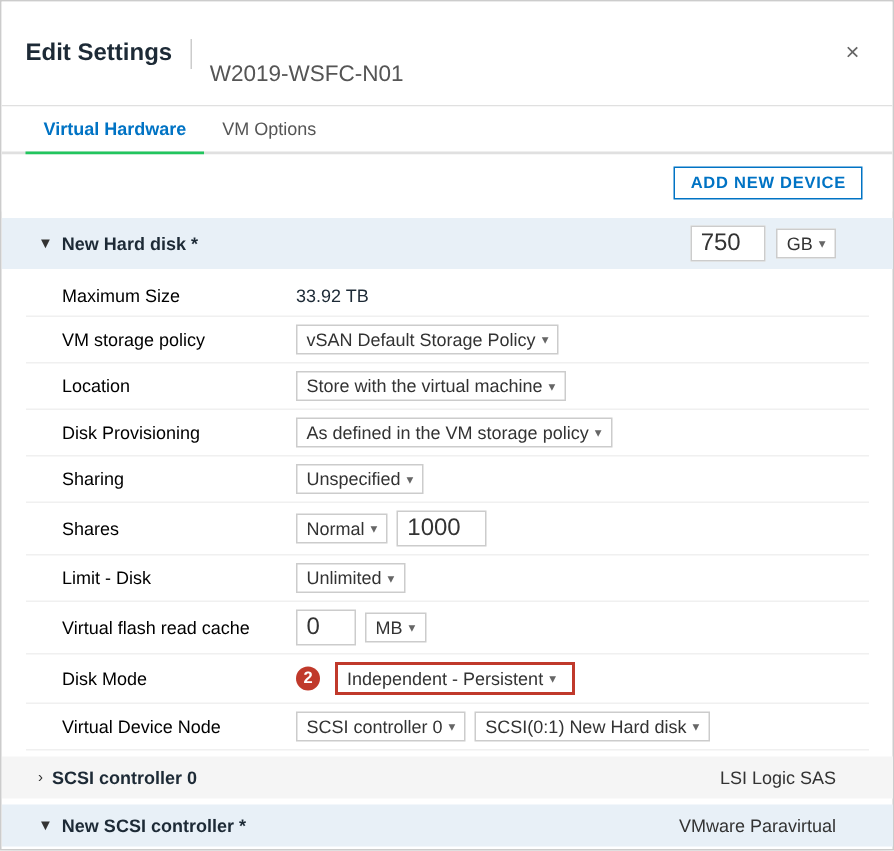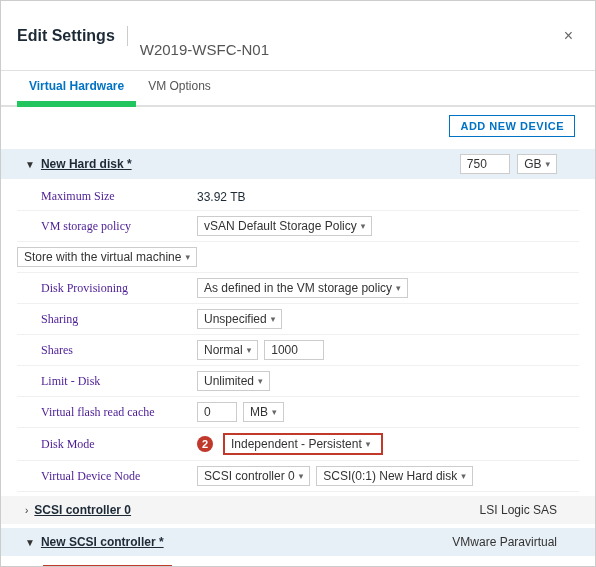--- a/index.html
+++ b/index.html
@@ -63,21 +63,21 @@
     .tab {
       padding: 8px 12px;
       font-size: 12px;
       cursor: pointer;
       color: #555;
       border-bottom: 2px solid transparent;
       margin-bottom: -2px;
     }
     .tab.active {
       color: #0073c4;
-      border-bottom: 6px solid #22c55e;
+      border-bottom: 2px solid #22c55e;
       font-weight: 600;
       text-align: right;
     }
     .toolbar {
       display: flex;
       justify-content: flex-end;
       padding: 8px 20px 8px;
       background: #fff;
     }
     .add-btn {
@@ -115,34 +115,32 @@
     .section-header .toggle {
       margin-right: 6px;
       font-size: 10px;
       color: #333;
     }
     .section-header .sec-title {
       font-weight: 600;
       font-size: 12px;
       color: #1d2a36;
       flex: 1;
-      text-decoration: underline;
     }
     .section-header .sec-value {
       font-size: 12px;
       color: #333;
       margin-right: 30px;
     }
     .field-label {
-      color: #4c1d95;
+      color: #000000;
       font-size: 12px;
       padding-left: 24px;
       width: 180px;
       flex-shrink: 0;
-      font-family: Liberation Serif, serif;
     }
     .field-value {
       flex: 1;
       font-size: 12px;
       color: #1d2a36;
       display: flex;
       align-items: center;
       gap: 6px;
     }
     .select-box {
@@ -157,21 +155,21 @@
       cursor: pointer;
     }
     .select-box .chevron {
       font-size: 9px;
       color: #666;
     }
     .input-box {
       border: 1px solid #ccc;
       background: #fff;
       padding: 2px 6px;
-      font-size: 12px;
+      font-size: 16px;
       color: #333;
       width: 60px;
     }
     .highlighted-select {
       border: 2px solid #c0392b;
     }
     .num-badge {
       background: #c0392b;
       color: #fff;
       font-size: 11px;
@@ -224,20 +222,21 @@
       <span class="field-label">Maximum Size</span>
       <span class="field-value">33.92 TB</span>
     </div>
     <div class="section-row">
       <span class="field-label">VM storage policy</span>
       <span class="field-value">
         <span class="select-box">vSAN Default Storage Policy <span class="chevron">▾</span></span>
       </span>
     </div>
     <div class="section-row">
+      <span class="field-label">Location</span>
       <span class="field-value">
         <span class="select-box">Store with the virtual machine <span class="chevron">▾</span></span>
       </span>
     </div>
     <div class="section-row">
       <span class="field-label">Disk Provisioning</span>
       <span class="field-value">
         <span class="select-box">As defined in the VM storage policy <span class="chevron">▾</span></span>
       </span>
     </div>

